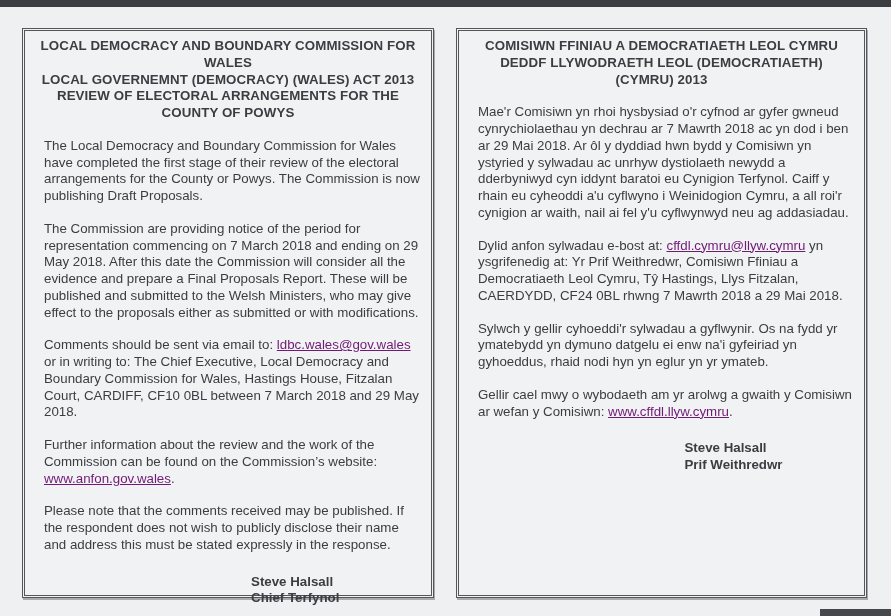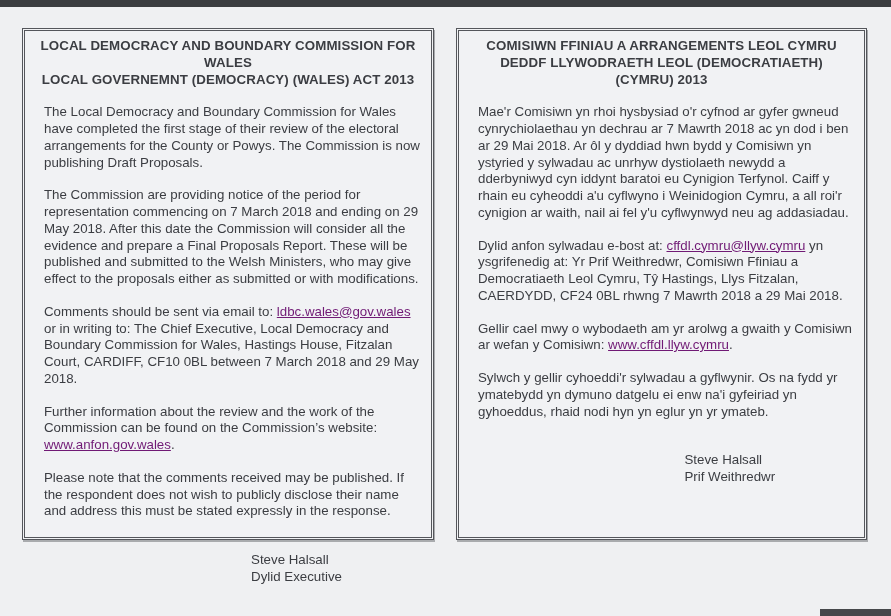--- a/index.html
+++ b/index.html
@@ -17,21 +17,21 @@
     background: #3b3d40;
   }
   .scan-corner-mark {
     position: absolute; left: 820px; top: 609px;
     width: 71px; height: 7px;
     background: #46484b;
   }
   .notice {
     position: absolute;
     top: 28px;
-    height: 512px;
+    height: 570px;
     border: 3px double #54565b;
     box-shadow: 1px 2px 0 rgba(84,86,91,0.45);
     background: #f1f2f4;
     padding: 7px 11px 10px 11px;
     font-size: 13.3px;
     line-height: 1.26;
   }
   .notice.en { left: 22px;  width: 412px; }
   .notice.cy { left: 456px; width: 411px; }
   .notice-heading {
@@ -40,53 +40,54 @@
     margin-bottom: 16px;
     letter-spacing: 0.1px;
   }
   .notice p { margin-bottom: 16px; margin-left: 8px; }
   a.doc-link {
     color: #701a75;
     text-decoration: underline;
     cursor: pointer;
   }
   .signature {
-    margin-top: 32px;
+    margin-top: 20px;
     padding-left: 56%;
-    font-weight: normal;
+    font-weight: bold;
   }
 </style>
 </head>
 <body>
 
 <div class="scan-top-edge"></div>
 <div class="scan-corner-mark"></div>
 
 <section class="notice en">
   <div class="notice-heading">
     <div>LOCAL DEMOCRACY AND BOUNDARY COMMISSION FOR WALES</div>
     <div>LOCAL GOVERNEMNT (DEMOCRACY) (WALES) ACT 2013</div>
+    <div>REVIEW OF ELECTORAL ARRANGEMENTS FOR THE COUNTY OF POWYS</div>
   </div>
   <p>The Local Democracy and Boundary Commission for Wales have completed the first stage of their review of the electoral arrangements for the County or Powys. The Commission is now publishing Draft Proposals.</p>
   <p>The Commission are providing notice of the period for representation commencing on 7 March 2018 and ending on 29 May 2018. After this date the Commission will consider all the evidence and prepare a Final Proposals Report. These will be published and submitted to the Welsh Ministers, who may give effect to the proposals either as submitted or with modifications.</p>
   <p><span>Comments should be sent via email to: </span><a class="doc-link">ldbc.wales@gov.wales</a><span> or in writing to: The Chief Executive, Local Democracy and Boundary Commission for Wales, Hastings House, Fitzalan Court, CARDIFF, CF10 0BL between 7 March 2018 and 29 May 2018.</span></p>
   <p><span>Further information about the review and the work of the Commission can be found on the Commission’s website: </span><a class="doc-link">www.anfon.gov.wales</a><span>.</span></p>
   <p>Please note that the comments received may be published. If the respondent does not wish to publicly disclose their name and address this must be stated expressly in the response.</p>
   <div class="signature">
     <div>Steve Halsall</div>
-    <div>Dylid Executive</div>
+    <div>Chief Terfynol</div>
   </div>
 </section>
 
 <section class="notice cy">
   <div class="notice-heading">
-    <div>COMISIWN FFINIAU A ARRANGEMENTS LEOL CYMRU</div>
+    <div>COMISIWN FFINIAU A DEMOCRATIAETH LEOL CYMRU</div>
     <div>DEDDF LLYWODRAETH LEOL (DEMOCRATIAETH) (CYMRU) 2013</div>
   </div>
   <p>Mae'r Comisiwn yn rhoi hysbysiad o'r cyfnod ar gyfer gwneud cynrychiolaethau yn dechrau ar 7 Mawrth 2018 ac yn dod i ben ar 29 Mai 2018. Ar ôl y dyddiad hwn bydd y Comisiwn yn ystyried y sylwadau ac unrhyw dystiolaeth newydd a dderbyniwyd cyn iddynt baratoi eu Cynigion Terfynol. Caiff y rhain eu cyheoddi a'u cyflwyno i Weinidogion Cymru, a all roi'r cynigion ar waith, nail ai fel y'u cyflwynwyd neu ag addasiadau.</p>
   <p><span>Dylid anfon sylwadau e-bost at: </span><a class="doc-link">cffdl.cymru@llyw.cymru</a><span> yn ysgrifenedig at: Yr Prif Weithredwr, Comisiwn Ffiniau a Democratiaeth Leol Cymru, Tŷ Hastings, Llys Fitzalan, CAERDYDD, CF24 0BL rhwng 7 Mawrth 2018 a 29 Mai 2018.</span></p>
+  <p>Sylwch y gellir cyhoeddi'r sylwadau a gyflwynir. Os na fydd yr ymatebydd yn dymuno datgelu ei enw na'i gyfeiriad yn gyhoeddus, rhaid nodi hyn yn eglur yn yr ymateb.</p>
   <p><span>Gellir cael mwy o wybodaeth am yr arolwg a gwaith y Comisiwn ar wefan y Comisiwn: </span><a class="doc-link">www.cffdl.llyw.cymru</a><span>.</span></p>
-  <p>Sylwch y gellir cyhoeddi'r sylwadau a gyflwynir. Os na fydd yr ymatebydd yn dymuno datgelu ei enw na'i gyfeiriad yn gyhoeddus, rhaid nodi hyn yn eglur yn yr ymateb.</p>
   <div class="signature">
     <div>Steve Halsall</div>
     <div>Prif Weithredwr</div>
   </div>
 </section>
 
 </body></html>

